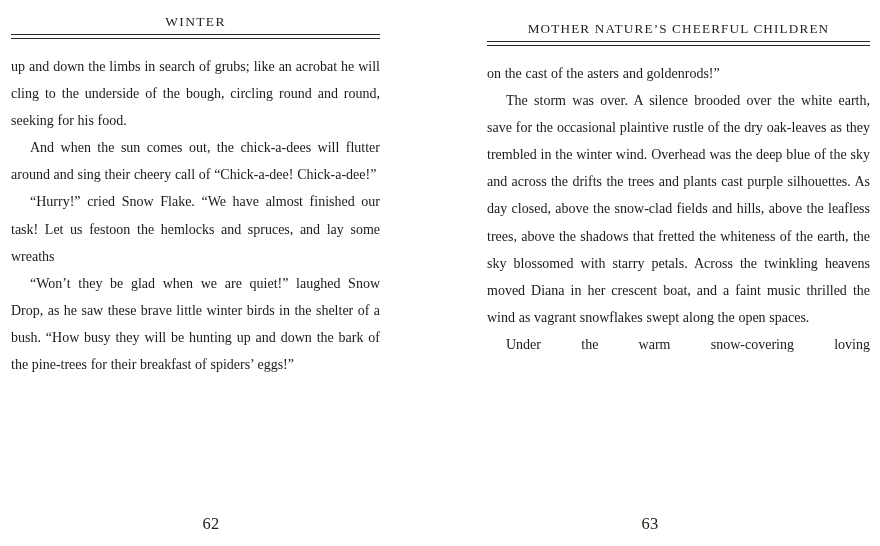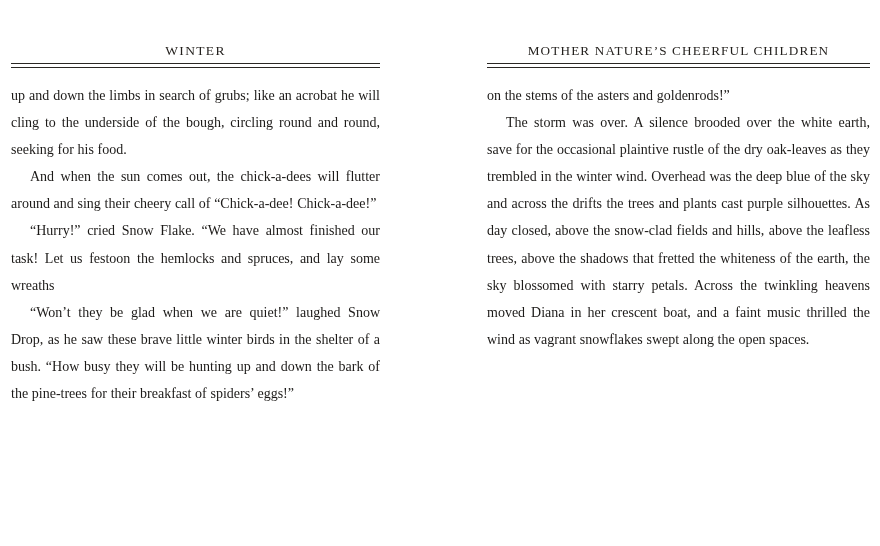--- a/index.html
+++ b/index.html
@@ -13,30 +13,29 @@
     position: relative;
     overflow: hidden;
     font-family: "Liberation Serif", "DejaVu Serif", serif;
     color: #1c1a18;
   }
 
   .spread {
     position: absolute;
     inset: 0;
     display: flex;
-    margin-top: 29px;
   }
 
   .page {
     position: relative;
     height: 546px;
     box-sizing: border-box;
   }
   .page-left  { width: 440px; padding: 0 60px 0 11px; }
-  .page-right { width: 440px; padding: 0 10px 0 47px; }
+  .page-right { width: 440px; padding: 7px 10px 0 47px; }
 
   
   .running-head {
     height: 30px;
     display: flex;
     align-items: flex-end;
     justify-content: center;
     padding-bottom: 1px;
   }
   .running-head-text {
@@ -131,20 +130,21 @@
 
   <div class="page page-right">
 
     <div class="running-head">
       <span class="running-head-text">MOTHER NATURE’S CHEERFUL CHILDREN</span>
     </div>
 
     <div class="rule"></div>
 
     <div class="textblock">
-      <p>on the stems of the asters and goldenrods!”</p>
+      <p>on the cast of the asters and goldenrods!”</p>
       <p class="indented">The storm was over.  A silence brooded over the white earth, save for the occasional plaintive rustle of the dry oak-leaves as they trembled in the winter wind.  Overhead was the deep blue of the sky and across the drifts the trees and plants cast purple silhouettes. As day closed, above the snow-clad fields and hills, above the leafless trees, above the shadows that fretted the whiteness of the earth, the sky blossomed with starry petals.  Across the twinkling heavens moved Diana in her crescent boat, and a faint music thrilled the wind as vagrant snowflakes swept along the open spaces.</p>
+      <p class="indented last-open">Under the warm snow-covering loving</p>
     </div>
 
     <div class="folio">63</div>
   </div>
 
 </div>
 
 </body></html>

